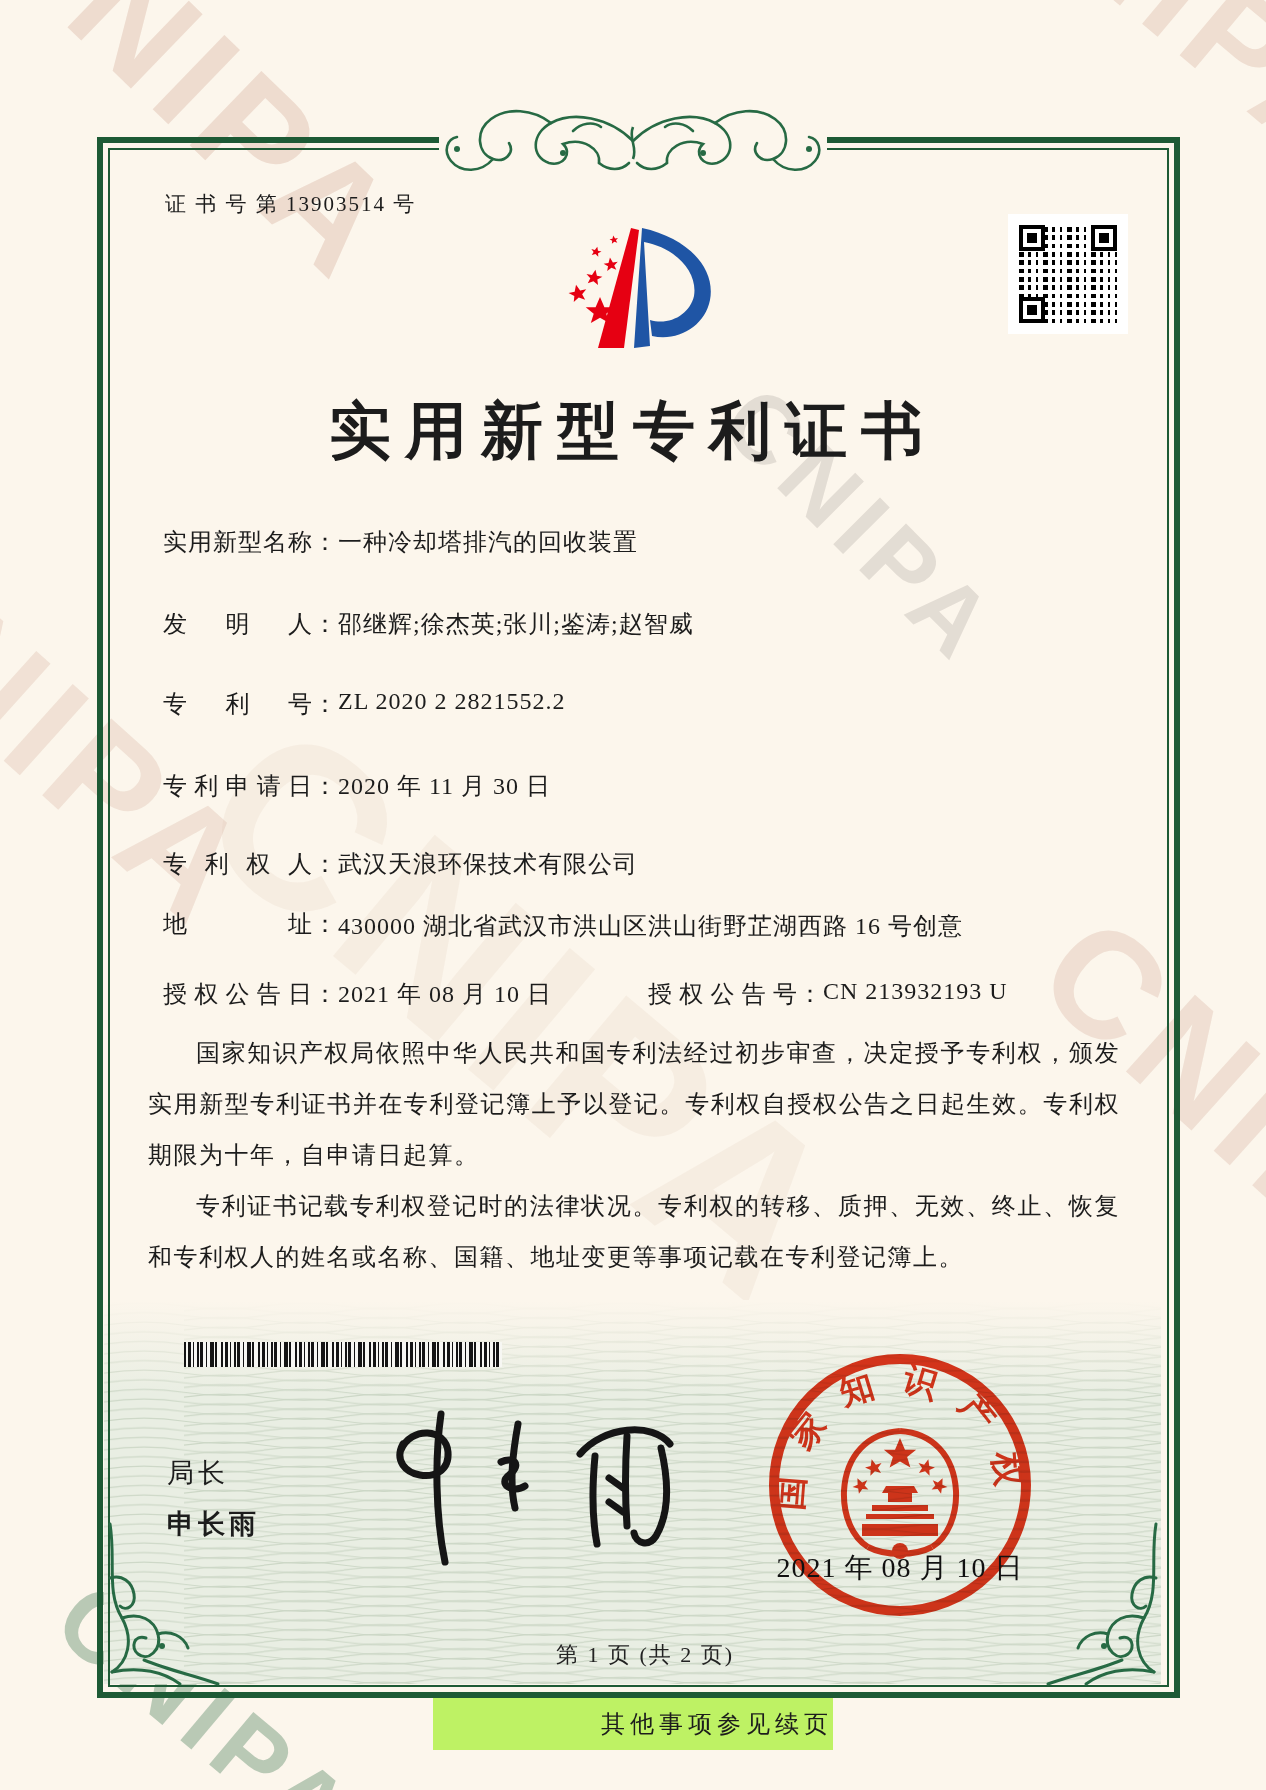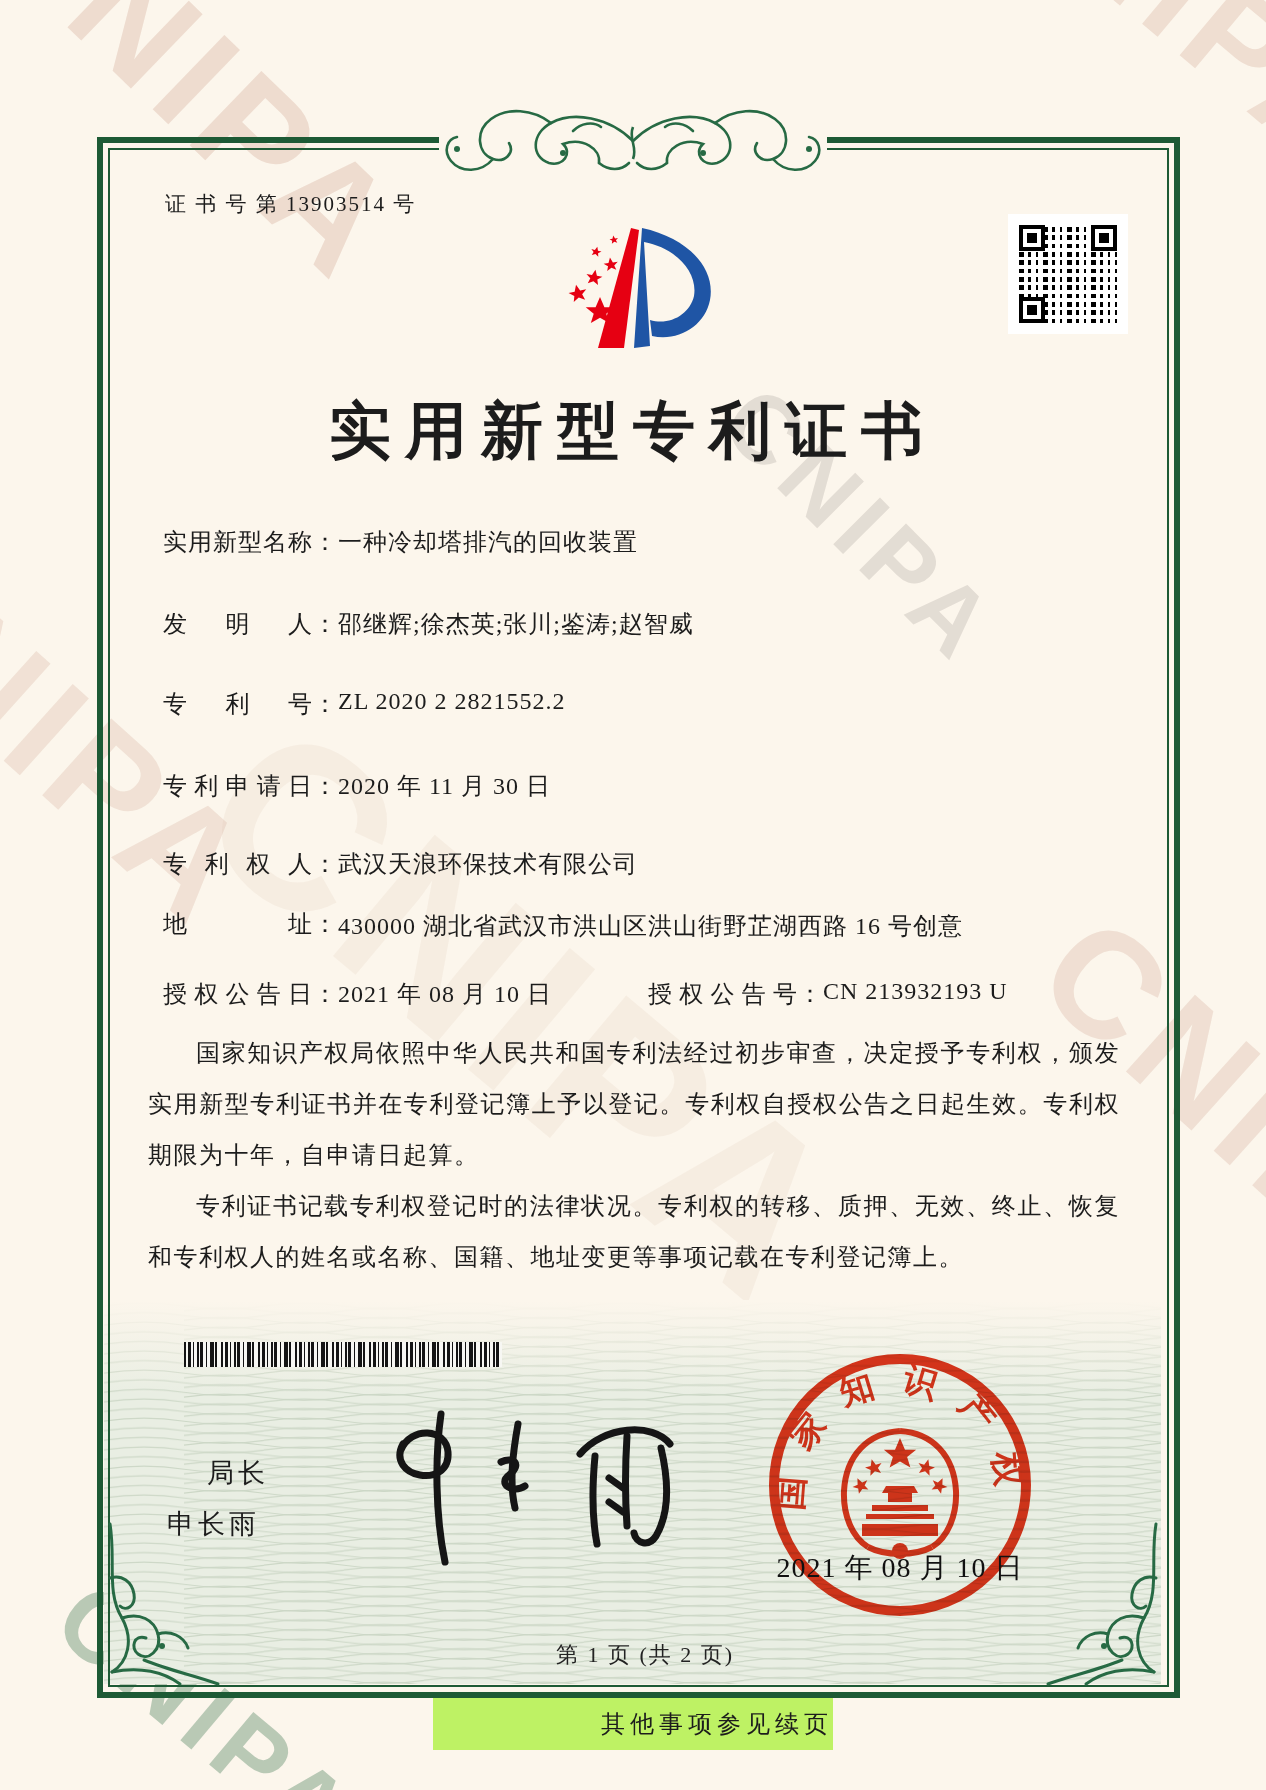--- a/index.html
+++ b/index.html
@@ -58,23 +58,23 @@
   .paras p{margin:0;text-indent:2em;}
   
   .barcode{position:absolute;left:184px;top:1342px;width:318px;height:25px;z-index:5;
     background-color:#f7f7f3;
     background-image:repeating-linear-gradient(90deg,
       #141414 0 2px,transparent 2px 4px,#141414 4px 7px,transparent 7px 9px,
       #141414 9px 10px,transparent 10px 13px,#141414 13px 15px,transparent 15px 16px,
       #141414 16px 19px,transparent 19px 22px,#141414 22px 23px,transparent 23px 26px,
       #141414 26px 30px,transparent 30px 31px,#141414 31px 33px,transparent 33px 37px);}
   .sig-title{position:absolute;left:167px;top:1455px;z-index:5;font-size:27px;letter-spacing:4px;
-    font-family:Liberation Sans, sans-serif;font-weight:500;margin-left:40px;}
+    font-family:Liberation Sans, sans-serif;font-weight:500;}
   .sig-name{position:absolute;left:167px;top:1506px;z-index:5;font-size:27px;letter-spacing:4px;
-    font-family:"Liberation Sans","DejaVu Sans",sans-serif;font-weight:400;}
+    font-family:"Liberation Sans","DejaVu Sans",sans-serif;font-weight:700;}
   .signature{position:absolute;left:355px;top:1406px;z-index:5;}
   .seal{position:absolute;left:750px;top:1335px;z-index:6;mix-blend-mode:multiply;opacity:0.95;}
   .seal-date{position:absolute;left:760px;top:1549px;width:280px;text-align:center;z-index:7;
     font-size:28px;letter-spacing:1px;color:#111;}
   .page-info{position:absolute;left:4px;top:1640px;width:1266px;text-align:center;z-index:5;
     font-size:22px;letter-spacing:2px;color:#222;padding-left:8px;}
   .note-strip{position:absolute;left:433px;top:1698px;width:400px;height:52px;line-height:52px;
     background:#bef264;text-align:right;z-index:5;font-size:24px;letter-spacing:5px;}
 </style>
 </head>

